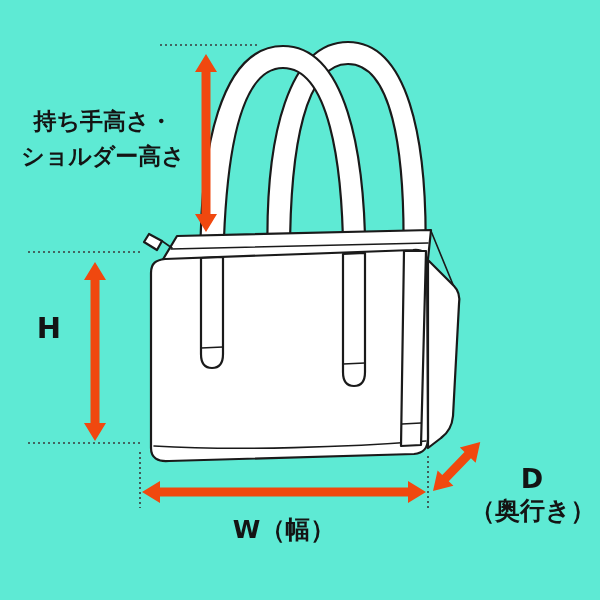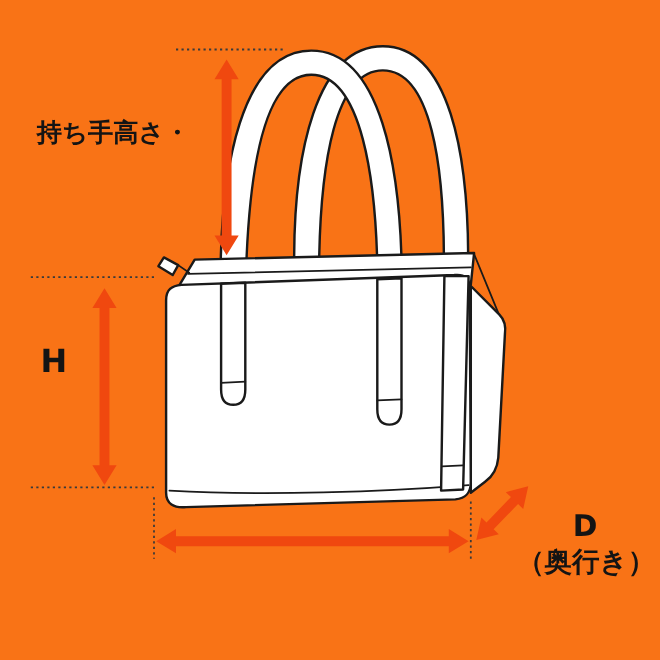--- a/index.html
+++ b/index.html
@@ -1,17 +1,17 @@
 <!DOCTYPE html>
 <html style="--arrow: #f0480f; --line: #1a1a1a;"><head>
 <meta charset="utf-8">
 <style>
   html,body{margin:0;padding:0;background:#fff;}
   .stage{
-    position:relative;width:600px;height:600px;background:#f97316;overflow:hidden;
+    position:relative;width:600px;height:600px;background:#5eead4;overflow:hidden;
     font-family:"DejaVu Sans","Liberation Sans",sans-serif;color:#111;
   }
   .stage svg{position:absolute;left:0;top:0;}
   .ln{stroke:var(--line,#1a1a1a);stroke-width:2.2;stroke-linejoin:round;stroke-linecap:round;}
   .thin{stroke:var(--line,#1a1a1a);stroke-width:1.6;fill:none;stroke-linecap:round;}
   .dot{stroke:#3a3a3a;stroke-width:1.6;stroke-dasharray:2 3;fill:none;}
   .arrow{fill:var(--arrow,#f0480f);stroke:none;}
   .label{position:absolute;font-weight:600;white-space:nowrap;color:#141414;}
   .label .l1,.label .l2{display:block;}
   .lbl-handle{left:6px;top:104px;width:194px;text-align:center;font-size:23px;line-height:35px;}
@@ -78,25 +78,27 @@
       <path class="arrow" d="M142,492 L160,481 L160,487.5 L408,487.5 L408,481 L426,492 L408,503 L408,496.5 L160,496.5 L160,503 Z"></path>
 
       <g transform="translate(433,491) rotate(-46)">
         <path class="arrow" d="M0,0 L18,-11 L18,-4.5 L50,-4.5 L50,-11 L68,0 L50,11 L50,4.5 L18,4.5 L18,11 Z"></path>
       </g>
     </g>
   </svg>
 
   <div class="label lbl-handle">
     <span class="l1">持ち手高さ・</span>
+    <span class="l2">ショルダー高さ</span>
   </div>
 
   <div class="label lbl-h">
     <span class="l1">H</span>
   </div>
 
+  <div class="label lbl-w">W（幅）</div>
 
   <div class="label lbl-d">
     <span class="l1">D</span>
     <span class="l2">（奥行き）</span>
   </div>
 
 </div>
 
 </body></html>

